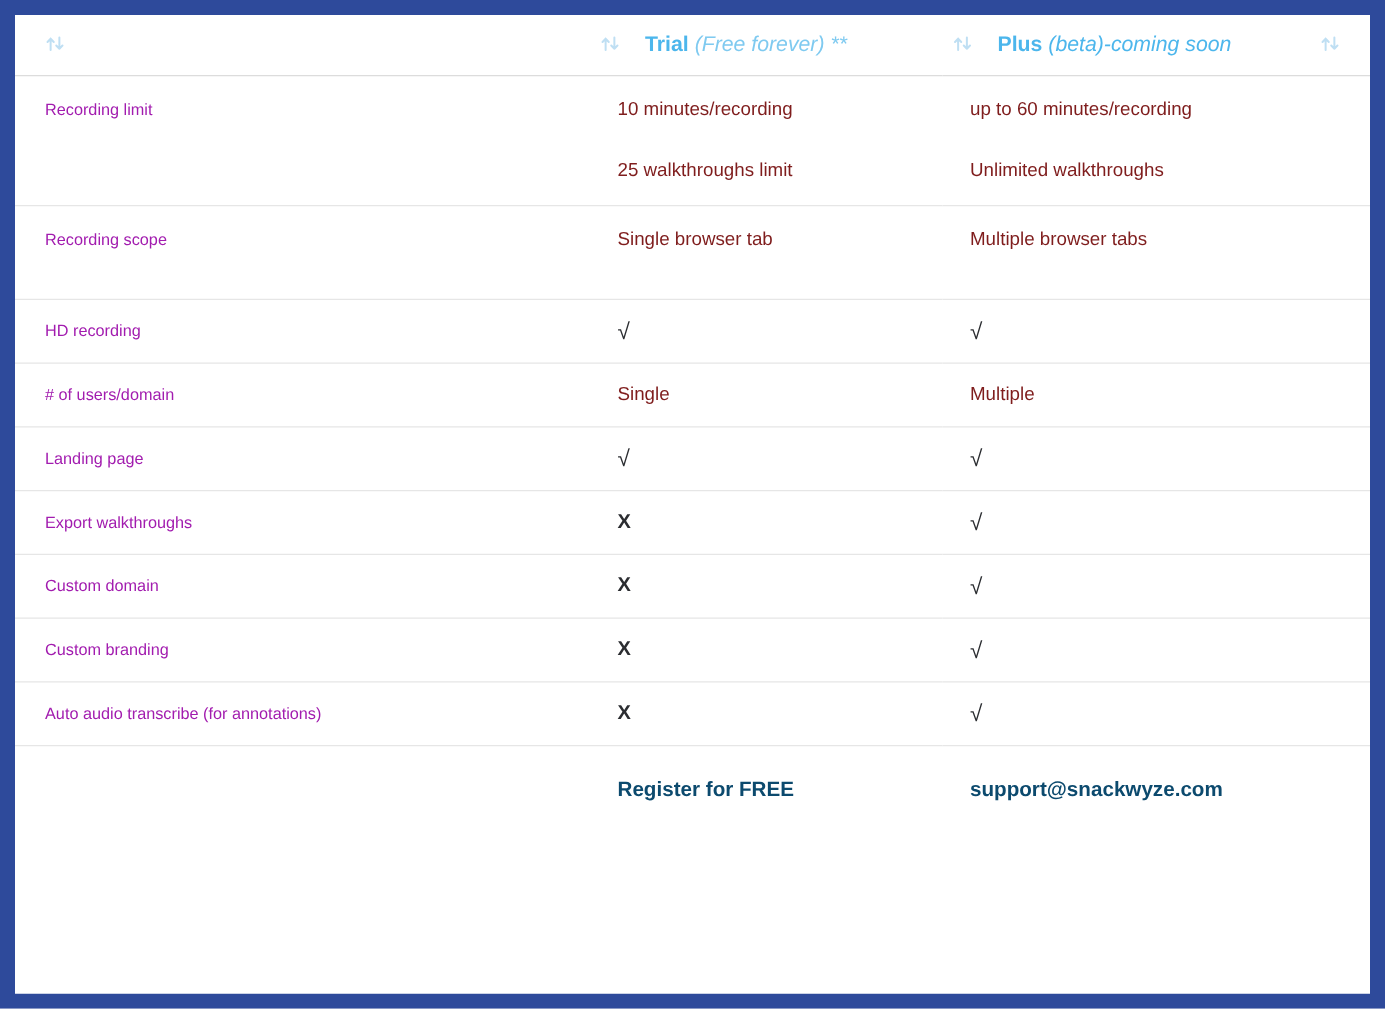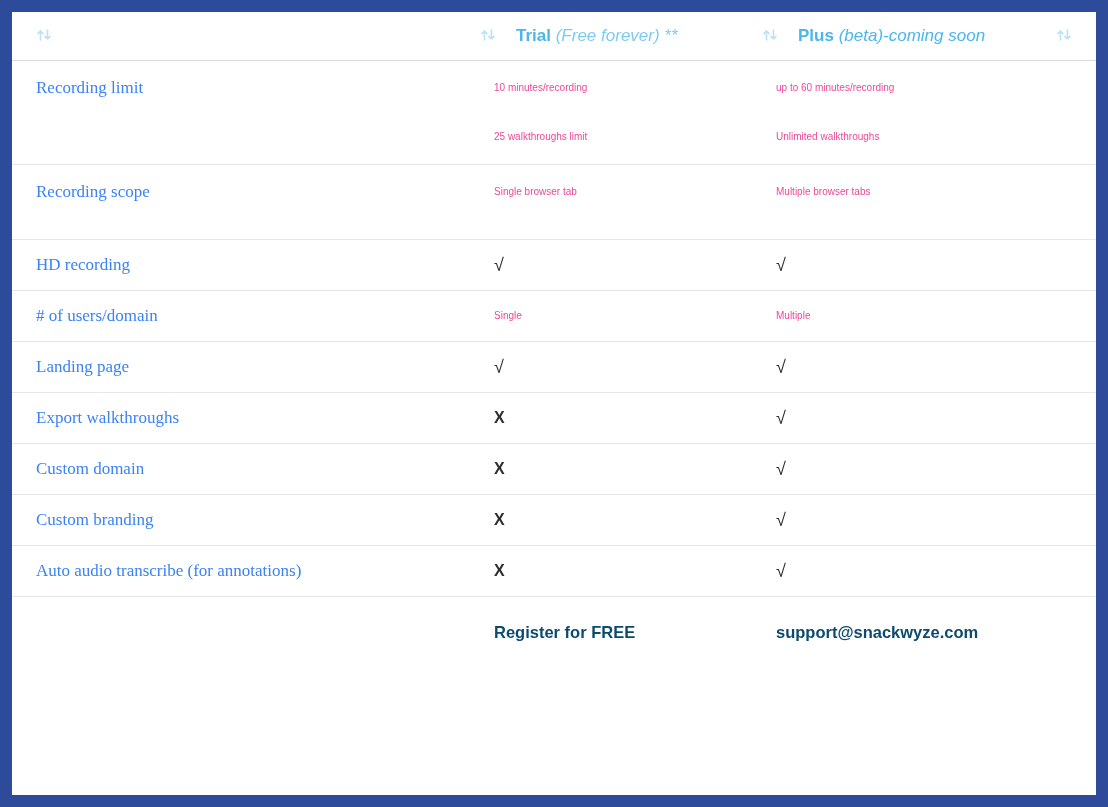--- a/index.html
+++ b/index.html
@@ -122,28 +122,27 @@
 
   .cell {
     box-sizing: border-box;
     padding-top: 14px;
     padding-bottom: 14px;
   }
   td.feature-cell .cell { padding-left: 24px; }
   td.val-cell .cell     { padding-left: 22px; }
 
   .feature-text {
-    color: #3b82f6;
-    font-size: 17px;
+    color: #a21caf;
+    font-size: 13px;
     line-height: 22px;
-    font-family: Liberation Serif, serif;
   }
   .value-text {
-    color: #ec4899;
-    font-size: 10px;
+    color: #7f1d1d;
+    font-size: 15px;
     line-height: 22px;
   }
   .value-text + .value-text {
     margin-top: 27px;
   }
 
   .mark {
     font-size: 17px;
     line-height: 22px;
     color: #2b2d31;

